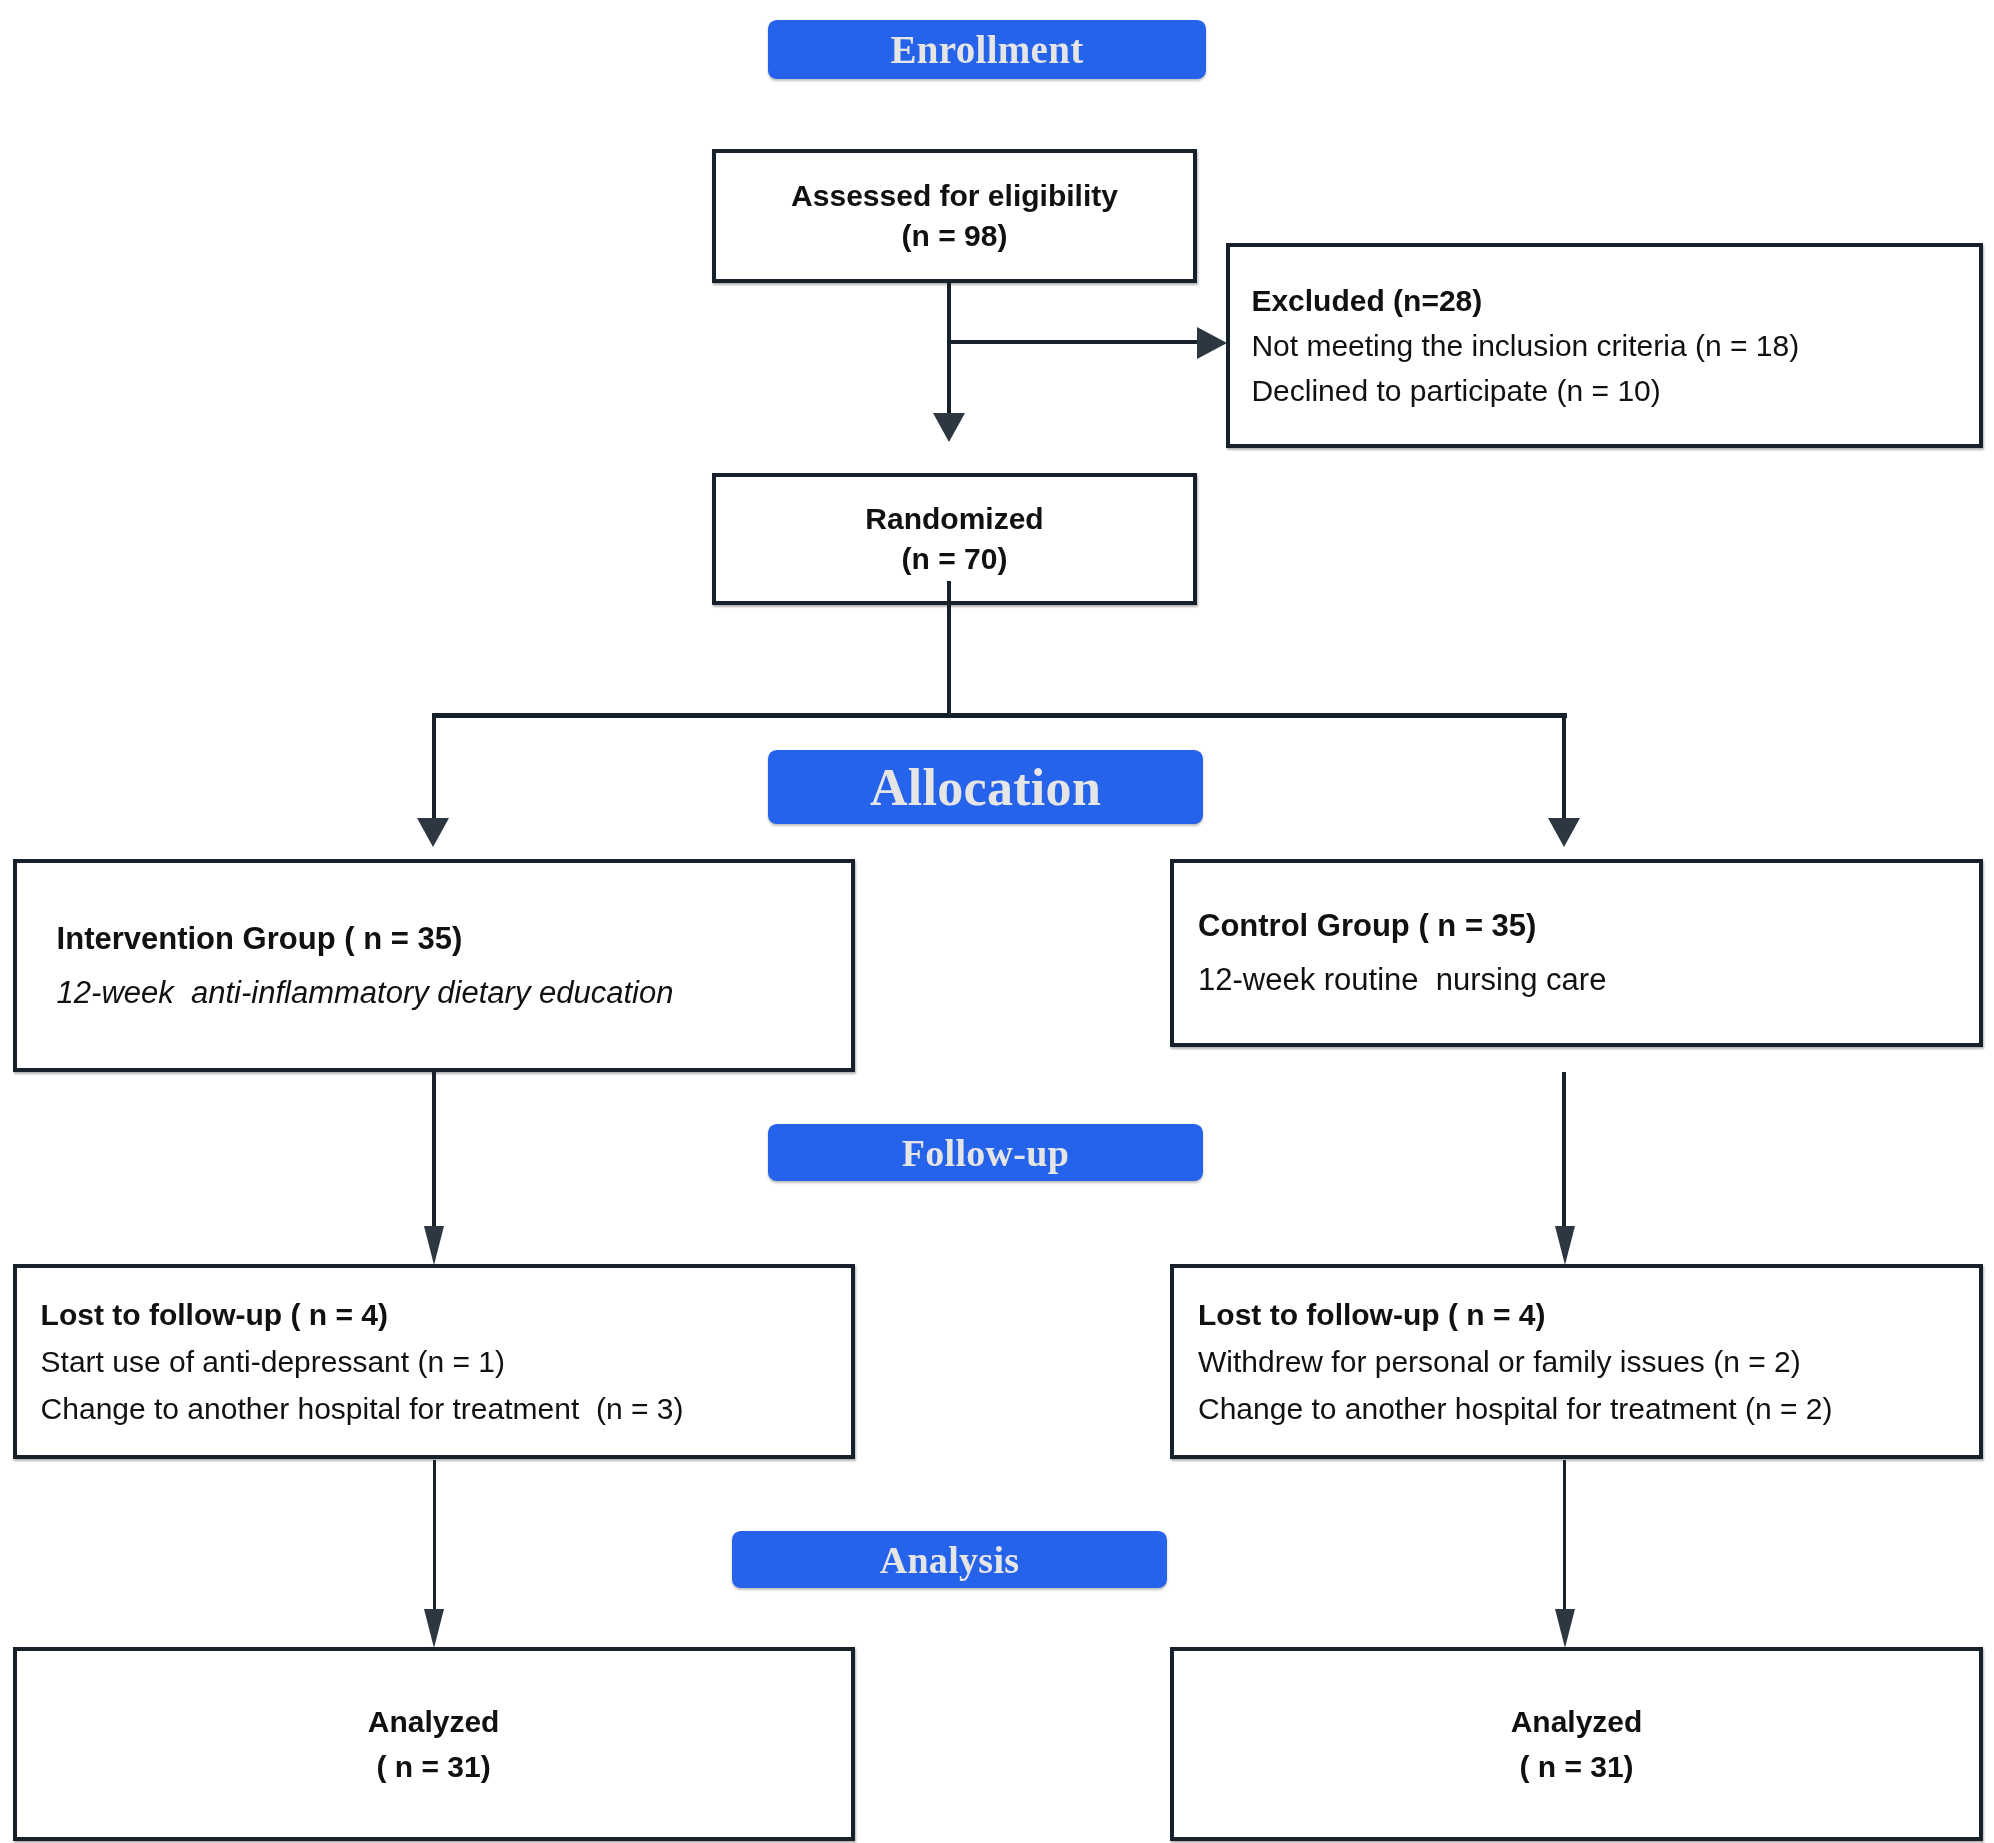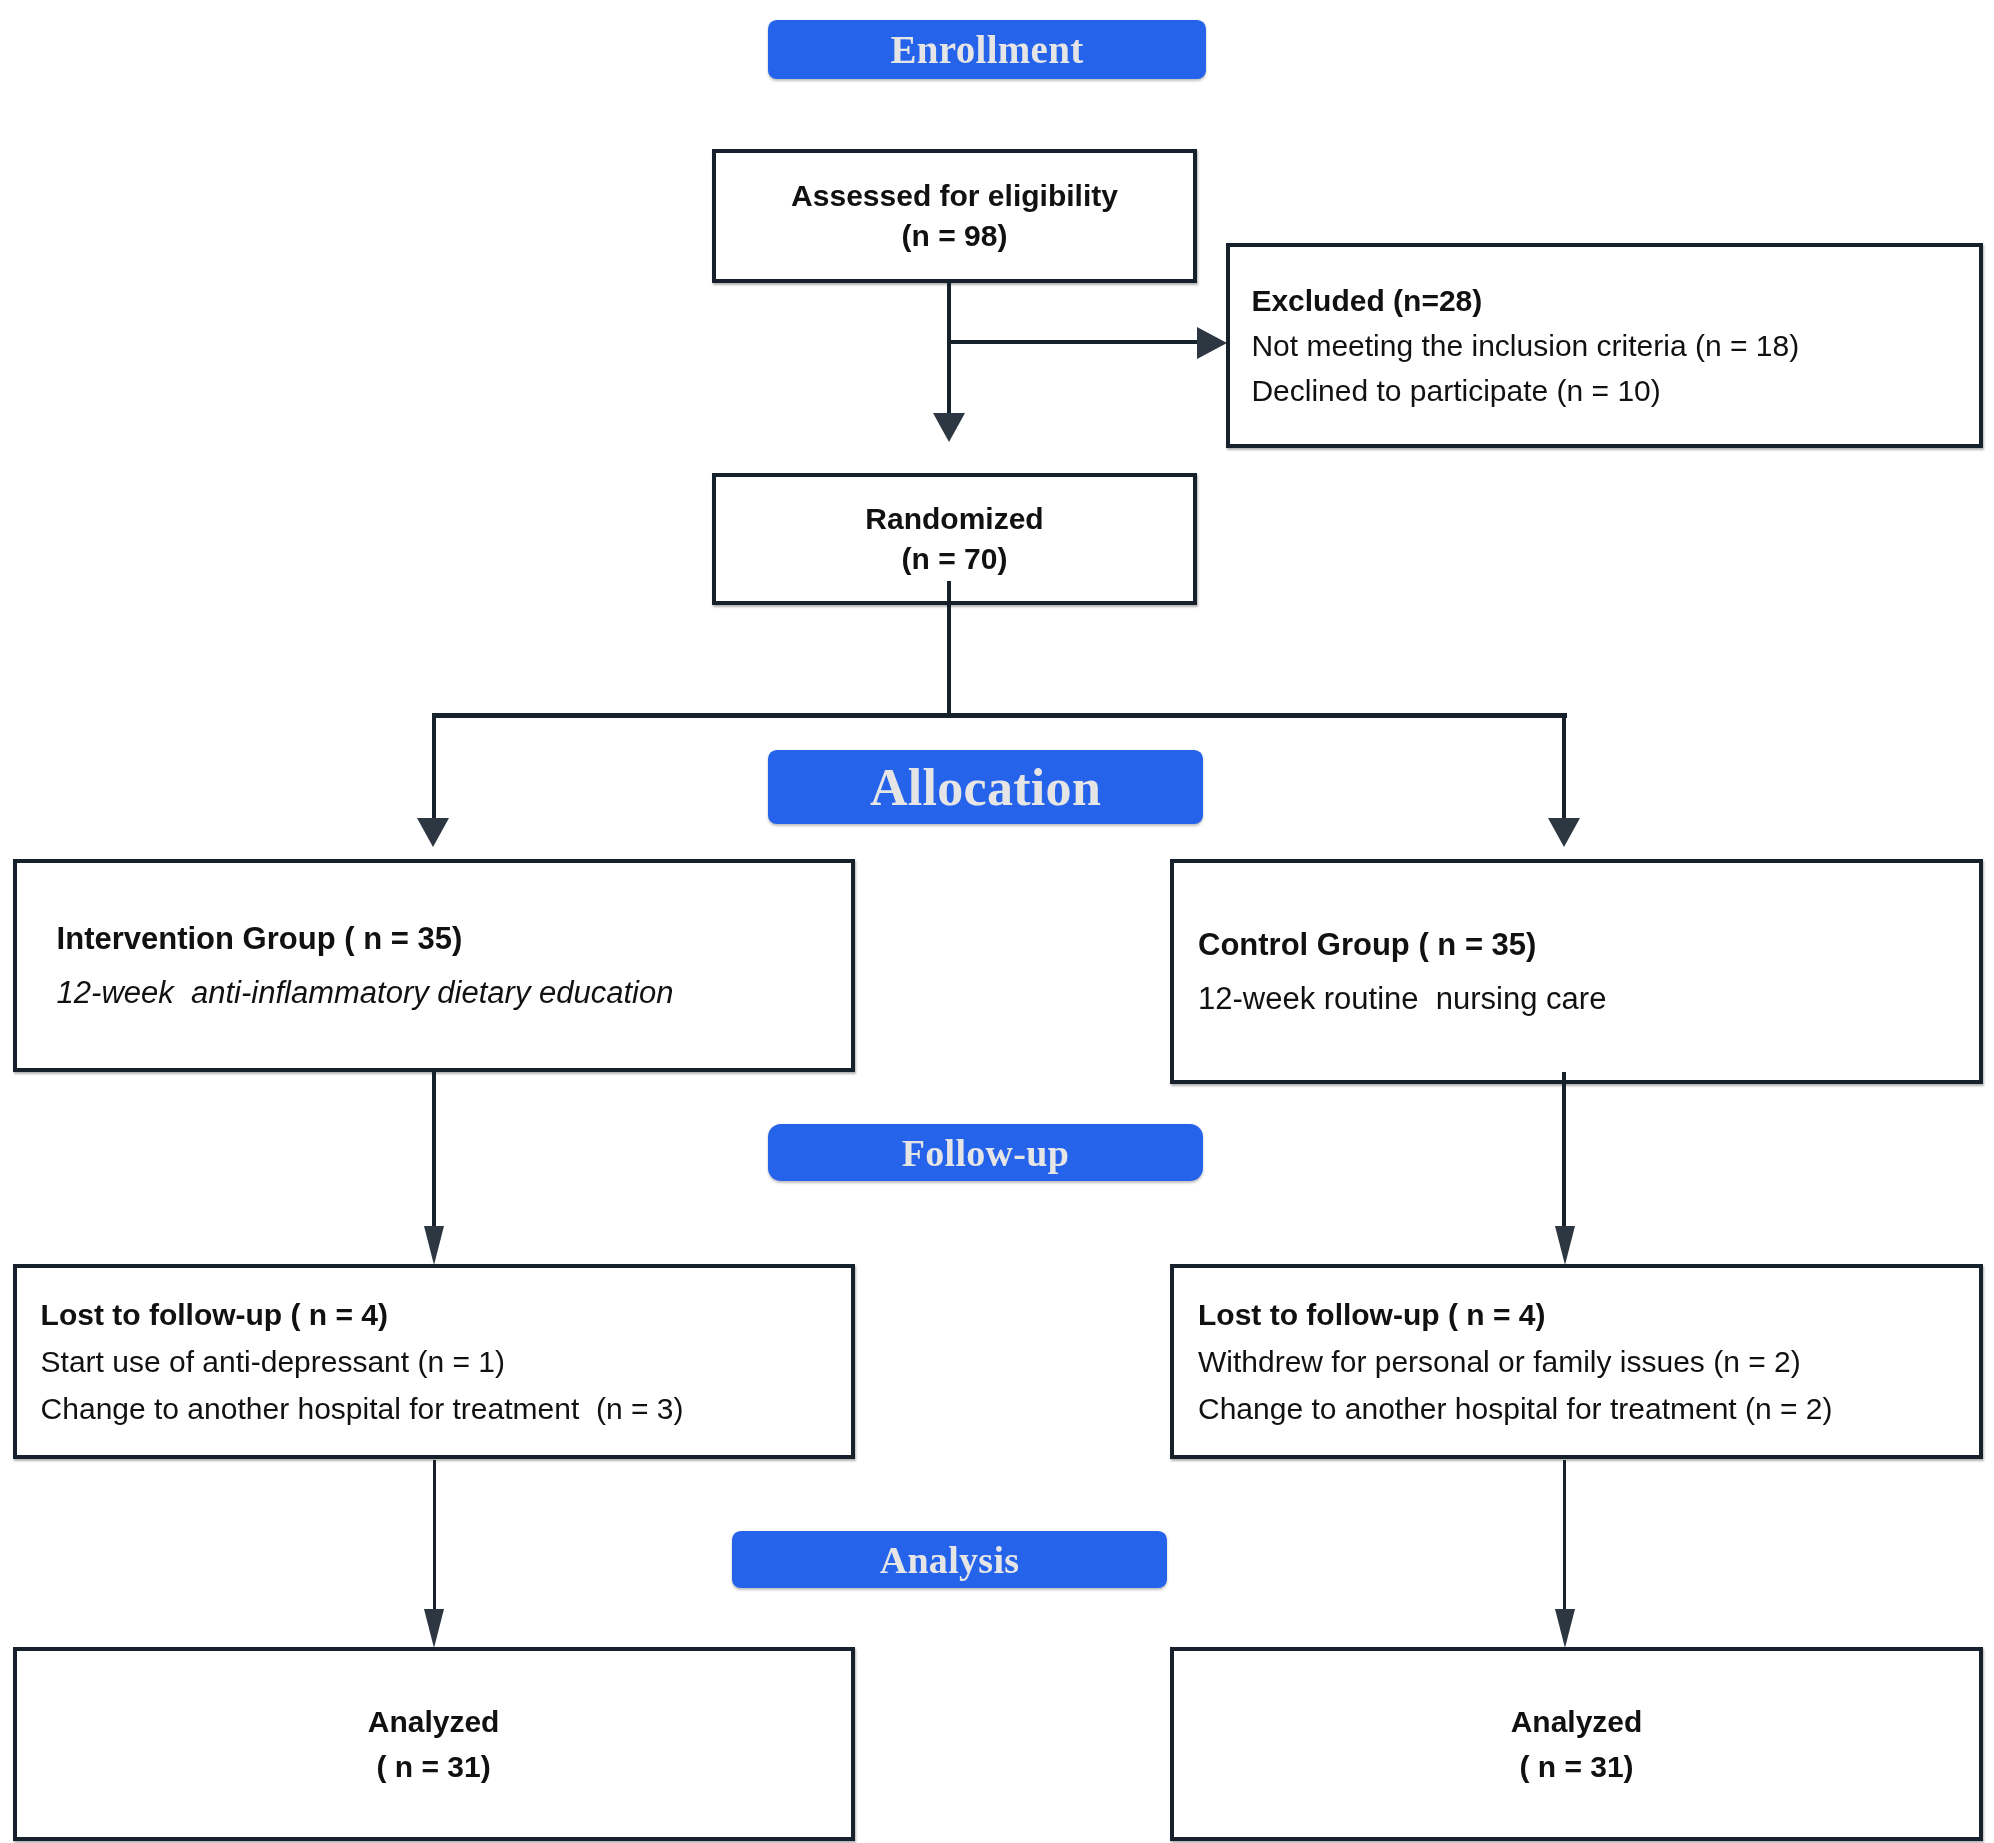--- a/index.html
+++ b/index.html
@@ -152,33 +152,33 @@
     <span>Allocation</span>
   </div>
 
   <div class="flow-box leftal" style="left:12.6px; top:859px; width:842px; height:213px;">
     <div class="pad" style="padding:0 40px;">
       <div class="line-bold" style="font-size:31px; line-height:54px;">Intervention Group ( n = 35)</div>
       <div class="line-norm" style="font-size:31px; line-height:54px;font-style:italic;">12-week  anti-inflammatory dietary education</div>
     </div>
   </div>
 
-  <div class="flow-box leftal" style="left:1170px; top:859px; width:813px; height:225px;">
+  <div class="flow-box leftal" style="left:1170px; top:859px; width:813px; height:188px;">
     <div class="pad" style="padding:0 24px;">
       <div class="line-bold" style="font-size:31px; line-height:54px;">Control Group ( n = 35)</div>
       <div class="line-norm" style="font-size:31px; line-height:54px;">12-week routine  nursing care</div>
     </div>
   </div>
 
   <div class="v-line" style="left:432px; top:1072px; width:4.4px; height:156px;"></div>
   <div class="arrow-down slim" style="left:424px; top:1226px;"></div>
   <div class="v-line" style="left:1562px; top:1072px; width:4.4px; height:156px;"></div>
   <div class="arrow-down slim" style="left:1555px; top:1226px;"></div>
 
-  <div class="phase-banner" style="left:768px; top:1124px; width:435px; height:57px; font-size:38px;border-radius:13px;">
+  <div class="phase-banner" style="left:768px; top:1124px; width:435px; height:57px; font-size:38px;">
     <span>Follow-up</span>
   </div>
 
   <div class="flow-box leftal" style="left:12.6px; top:1264px; width:842px; height:195px;">
     <div class="pad" style="padding:0 24px;">
       <div class="line-bold" style="font-size:30px; line-height:47px;">Lost to follow-up ( n = 4)</div>
       <div class="line-norm" style="font-size:30px; line-height:47px;">Start use of anti-depressant (n = 1)</div>
       <div class="line-norm" style="font-size:30px; line-height:47px;">Change to another hospital for treatment  (n = 3)</div>
     </div>
   </div>

